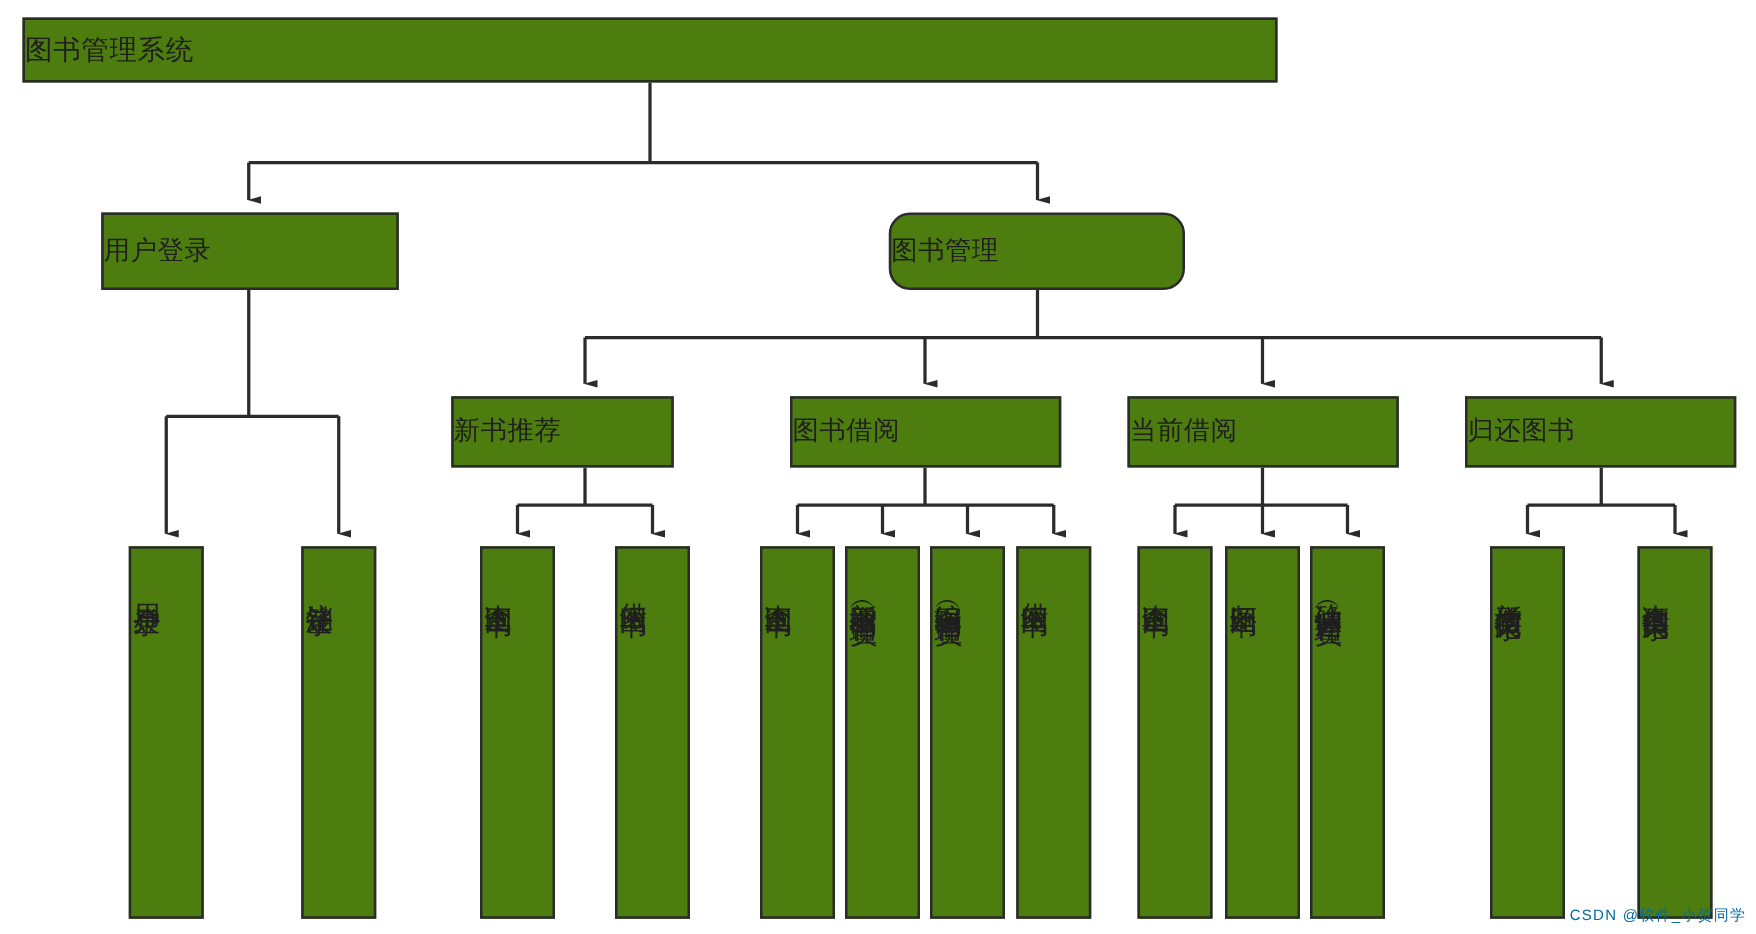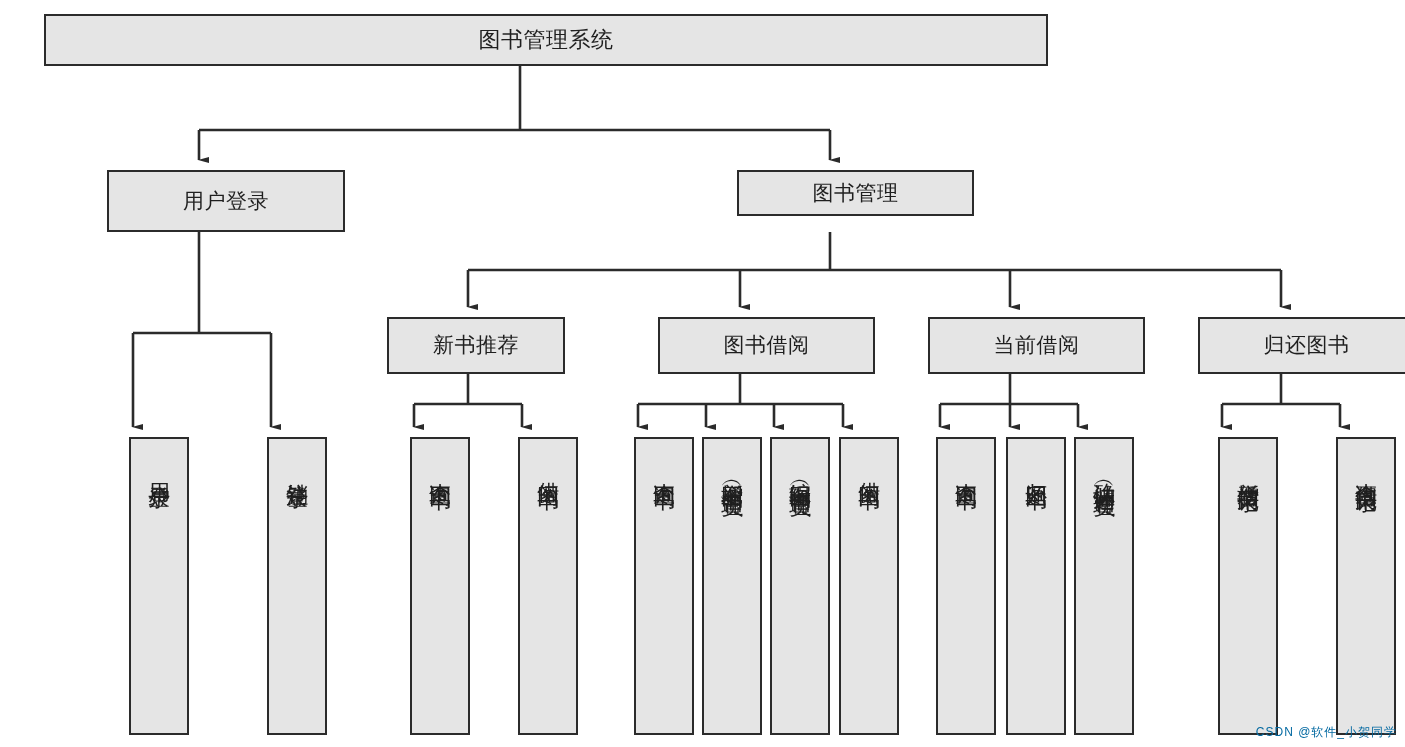--- a/index.html
+++ b/index.html
@@ -7,27 +7,26 @@
     width:1405px;height:747px;overflow:hidden;
     font-family:"Liberation Sans","DejaVu Sans",sans-serif;
     color:#1a1a1a;
   }
   #stage{position:relative;width:1405px;height:747px;background:#fff;}
   svg.wires{position:absolute;left:0;top:0;width:1405px;height:747px;}
 
   .node{
     position:absolute;
     box-sizing:border-box;
-    background:#e5e5e5;
+    background:#4d7c0f;
     border:2px solid #2b2b2b;
     display:flex;
     align-items:center;
-    justify-content:center;
+    justify-content:flex-start;
     text-align:center;
-    margin-left:26px;
   }
   .node .lbl{
     font-size:21px;
     line-height:1.05;
     color:#1f1f1f;
     letter-spacing:0.5px;
     white-space:nowrap;
   }
   
   .node.vert{
@@ -111,21 +110,21 @@
     </g>
   </svg>
 
   <div class="node root" style="left:18px;top:14px;width:1004px;height:52px;">
     <span class="lbl">图书管理系统</span>
   </div>
 
   <div class="node" style="left:81px;top:170px;width:238px;height:62px;">
     <span class="lbl">用户登录</span>
   </div>
-  <div class="node" style="left:711px;top:170px;width:237px;height:46px;">
+  <div class="node" style="left:711px;top:170px;width:237px;height:62px;border-radius:17px;">
     <span class="lbl">图书管理</span>
   </div>
 
   <div class="node" style="left:361px;top:317px;width:178px;height:57px;">
     <span class="lbl">新书推荐</span>
   </div>
   <div class="node" style="left:902px;top:317px;width:217px;height:57px;">
     <span class="lbl">当前借阅</span>
   </div>
   <div class="node" style="left:632px;top:317px;width:217px;height:57px;">

